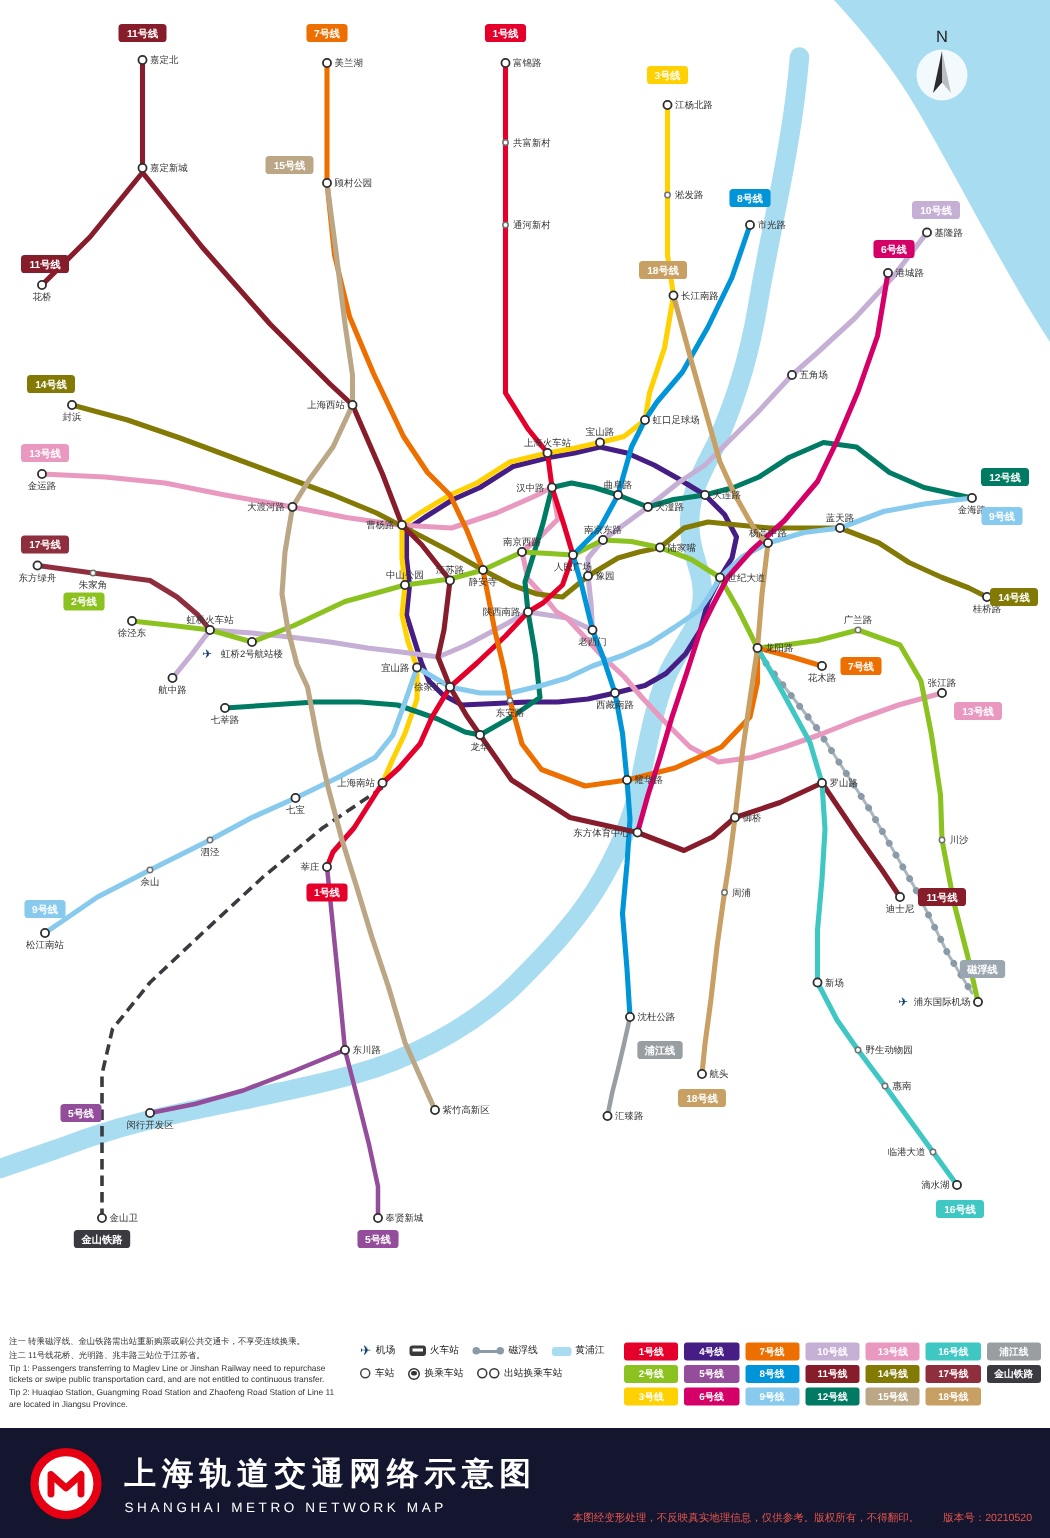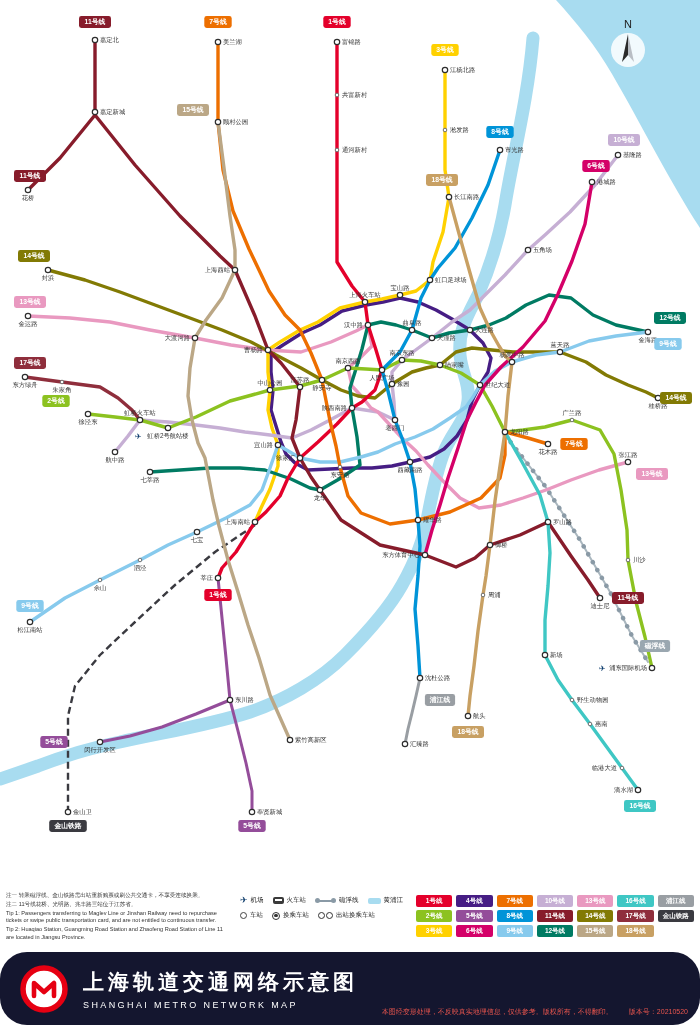--- a/index.html
+++ b/index.html
@@ -28,21 +28,21 @@
   .station-icon{width:5px;height:5px;border:1.3px solid #444;border-radius:50%;background:#fff;}
   .interchange-icon{width:6px;height:6px;border:1.4px solid #333;border-radius:50%;background:#fff;position:relative;}
   .interchange-icon::after{content:"";position:absolute;inset:1.1px;border-radius:50%;background:#333;}
   .oos-icon{width:5px;height:5px;border:1.3px solid #333;border-radius:50%;background:#fff;position:relative;margin-right:8px;}
   .oos-icon::after{content:"";position:absolute;left:7px;top:-1.3px;width:5px;height:5px;border:1.3px solid #333;border-radius:50%;background:#fff;}
   .badge-grid{flex:1;display:grid;grid-template-columns:repeat(7,1fr);gap:3px 4px;padding-top:3px;}
   .lbadge{height:12px;border-radius:2px;color:#fff;font-size:6.5px;font-weight:bold;
           display:flex;align-items:center;justify-content:center;white-space:nowrap;}
   
   footer{position:absolute;left:0;top:952px;width:700px;height:73px;background:#14162F;
-         display:flex;align-items:center;padding:12px 20px;box-sizing:border-box;border-radius:27px;}
+         display:flex;align-items:center;padding:12px 20px;box-sizing:border-box;}
   .brand{display:flex;align-items:center;gap:15px;}
   .titles .t-cn{color:#fff;font-size:21px;font-weight:bold;letter-spacing:4px;}
   .titles .t-en{color:#fff;font-size:9px;letter-spacing:2.4px;margin-top:4px;}
   .copyright{position:absolute;right:12px;bottom:8px;color:#E8554D;font-size:7px;display:flex;gap:16px;}
 </style>
 </head>
 <body>
 
 <div class="map-wrap">
   <svg id="map-svg" viewBox="0 0 700 888">

